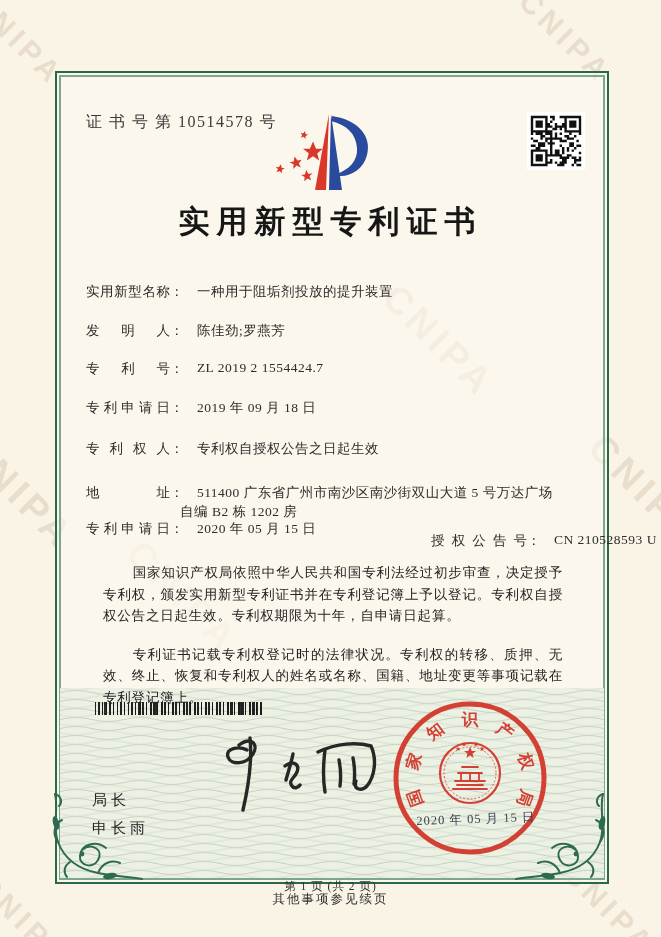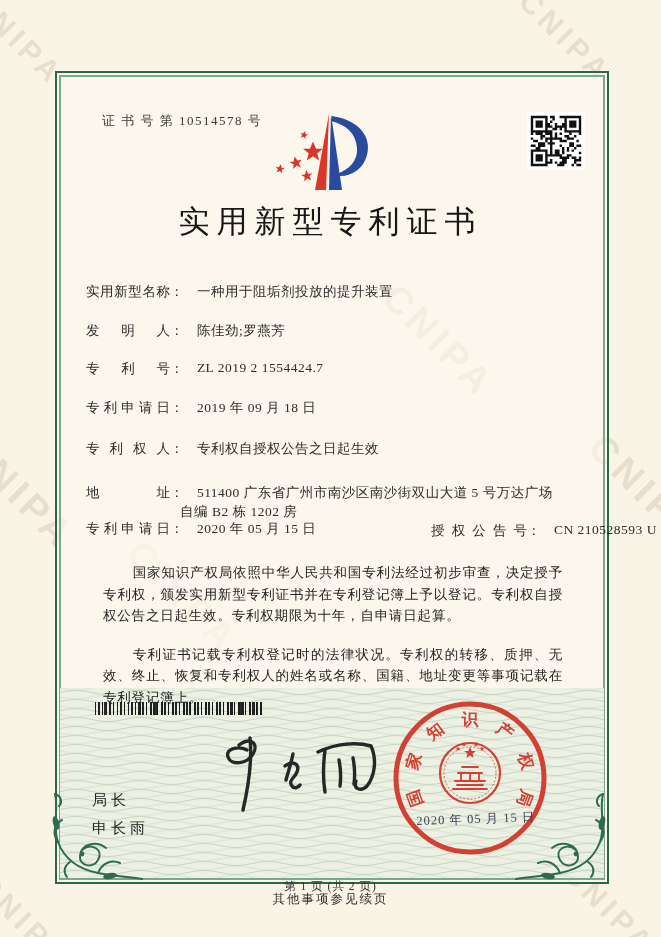--- a/index.html
+++ b/index.html
@@ -17,34 +17,34 @@
   }
   
   .frame{
     position:absolute;left:55px;top:71px;width:550px;height:809px;
     border:2px solid #2b684a;z-index:2;background:rgba(253,249,240,0.6);
   }
   .frame-inner{
     position:absolute;inset:2px;border:2px solid #7ba78e;
   }
   
-  .cert-no{position:absolute;left:102px;top:112px;z-index:5;font-size:13px;letter-spacing:1.5px;color:#3b3b3b;}
+  .cert-no{position:absolute;left:86px;top:112px;z-index:5;font-size:16px;letter-spacing:1.5px;color:#3b3b3b;}
   .logo{position:absolute;left:263px;top:108px;z-index:5;}
   .qr{position:absolute;left:527px;top:112px;width:58px;height:58px;background:#fff;z-index:5;}
   .title{
     position:absolute;left:0;right:0;top:201px;z-index:5;text-align:center;
-    font-size:31px;font-weight:400;letter-spacing:7px;color:#161616;
+    font-size:31px;font-weight:700;letter-spacing:7px;color:#161616;
   }
   
   .row{position:absolute;left:86px;z-index:5;font-size:13.5px;white-space:nowrap;color:#2d2d2d;}
   .flabel{display:inline-block;width:84px;text-align:justify;text-align-last:justify;vertical-align:top;}
   .colon{display:inline-block;vertical-align:top;}
   .fvalue{display:inline-block;margin-left:10px;letter-spacing:0.5px;vertical-align:top;}
   .addr2{position:absolute;left:180px;top:503px;z-index:5;font-size:13.5px;letter-spacing:0.5px;color:#2d2d2d;}
-  .grant-pair{position:absolute;left:345px;top:2px;}
+  .grant-pair{position:absolute;left:345px;top:12px;}
   .grant-pair .flabel{width:96px;}
   
   .paras{position:absolute;left:86px;top:545px;width:494px;z-index:5;}
   .paras p{margin:17px;font-size:13.5px;line-height:21.5px;text-indent:2.2em;letter-spacing:0.8px;color:#242424;text-align:justify;}
   
   .waves{position:absolute;left:60px;top:688px;z-index:3;}
   .barcode{
     position:absolute;left:95px;top:702px;width:168px;height:13px;z-index:4;
     background:
       repeating-linear-gradient(90deg,#1d1d1d 0 1.5px,transparent 1.5px 3px,#222 3px 5.5px,transparent 5.5px 7px,#161616 7px 8px,transparent 8px 11px),

